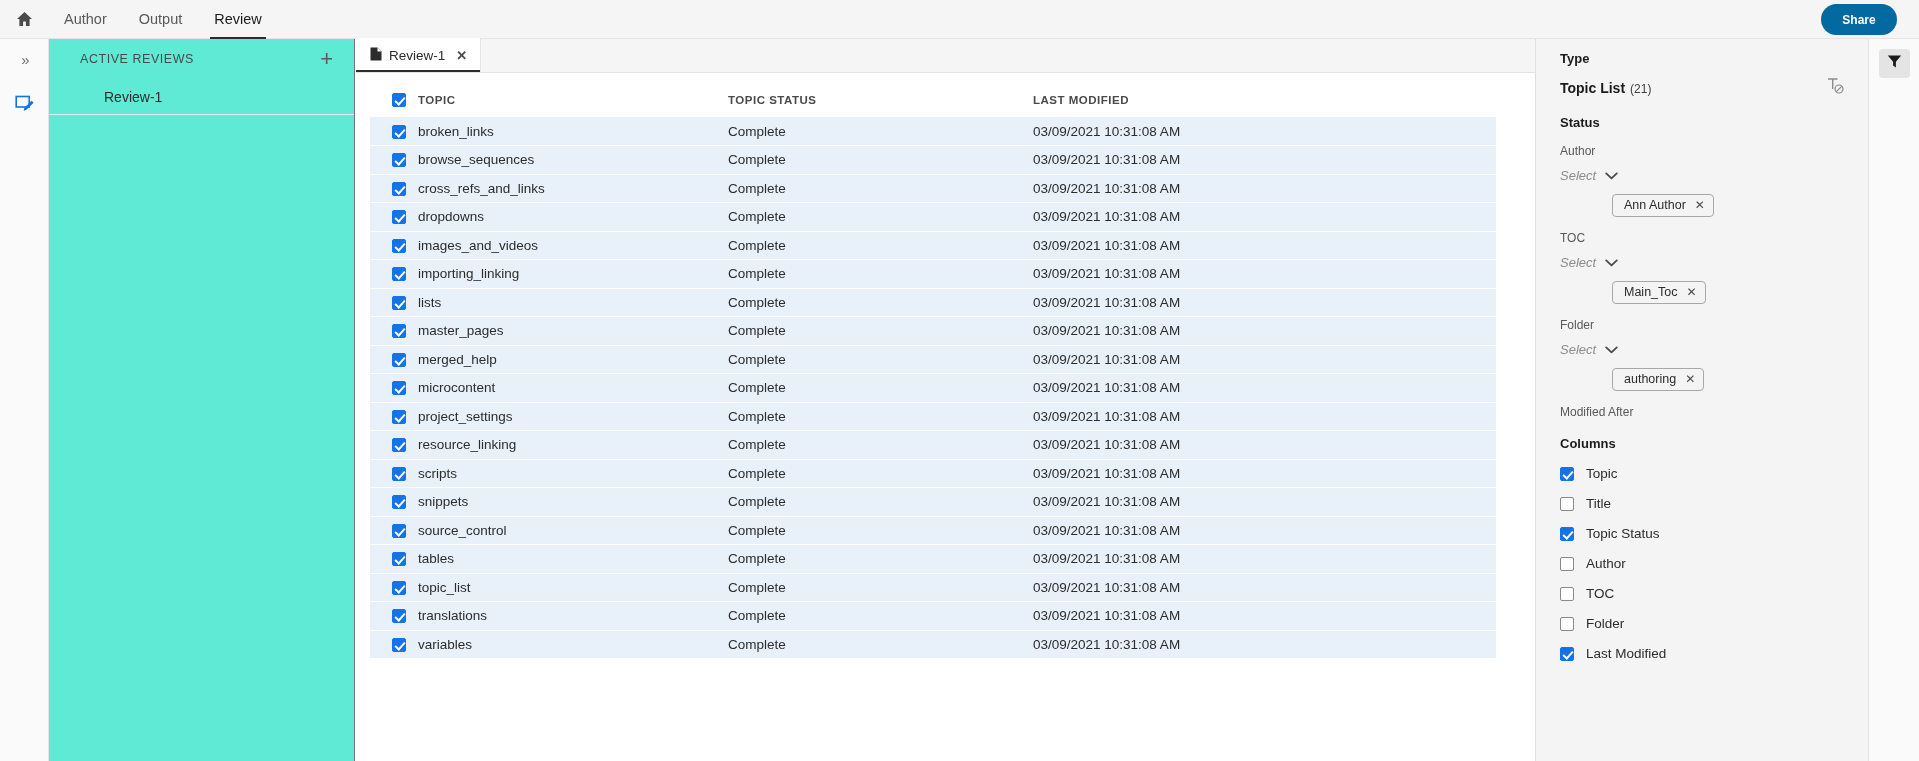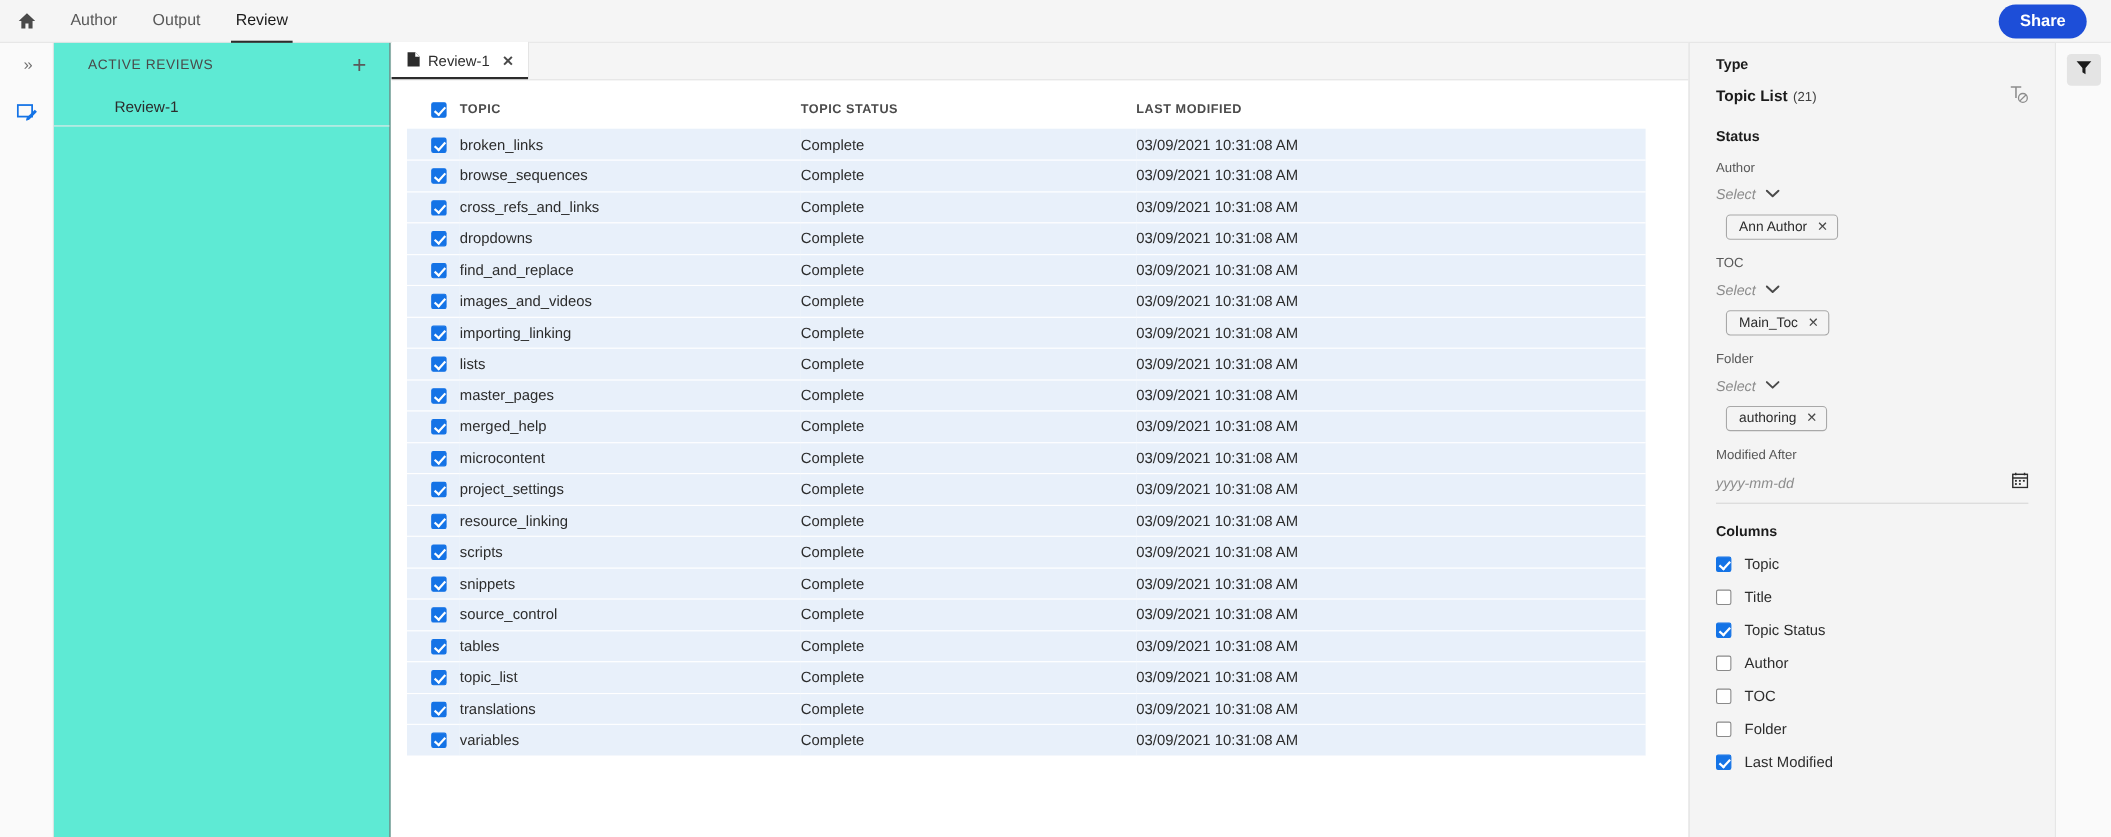--- a/index.html
+++ b/index.html
@@ -30,22 +30,22 @@
     white-space: nowrap;
   }
   .nav-tab.active { color: #1b1b1b; }
   .nav-tab.active::after {
     content: ""; position: absolute; left: 12px; right: 12px; bottom: 0;
     height: 2px; background: #2c2c2c;
   }
   .share-btn {
     position: absolute; right: 22px; top: 4px;
     height: 31px; min-width: 76px; padding: 0 19px;
-    background: #1d4ed8; color: #fff; border: none; border-radius: 16px;
-    font-size: 15px; font-weight: bold; cursor: pointer;
+    background: #0369a1; color: #fff; border: none; border-radius: 16px;
+    font-size: 12px; font-weight: bold; cursor: pointer;
     font-family: "Liberation Sans", sans-serif;
     display: flex; align-items: center; justify-content: center;
   }
 
   
   .rail {
     position: absolute; top: 39px; left: 0; width: 49px; height: 722px;
     background: #fafafa; border-right: 1px solid #e4e4e4;
   }
   .rail-btn {
@@ -150,21 +150,21 @@
   .rp-field-label { font-size: 12px; color: #585858; margin-top: 14px; }
   .rp-select {
     display: flex; align-items: center; gap: 9px; margin-top: 8px; cursor: pointer;
   }
   .rp-select-text { font-size: 13px; color: #8c8c8c; font-style: italic; }
   .chev { display: block; }
   .pill-row { margin-top: 10px; padding-left: 9px; }
   .pill {
     display: inline-flex; align-items: center; gap: 9px;
     border: 1px solid #a8a8a8; border-radius: 4px; background: #f4f4f4;
-    padding: 3px 8px 4px 11px; font-size: 12.5px; color: #2c2c2c; cursor: default;
+    padding: 3px 8px 4px 11px; font-size: 12.5px; color: #2c2c2c; cursor: default; margin-left: 43px;
   }
   .pill-x { font-size: 12px; color: #4a4a4a; cursor: pointer; line-height: 1; }
   .date-row {
     margin-top: 9px; display: flex; align-items: center; justify-content: space-between;
     border-bottom: 1px solid #d8d8d8; padding-bottom: 8px;
   }
   .date-ph { font-size: 13px; color: #8c8c8c; font-style: italic; }
   .cal-btn { cursor: pointer; }
   .col-item {
     display: flex; align-items: center; gap: 12px; margin-top: 15px; cursor: pointer;
@@ -276,26 +276,20 @@
           </tr>
           <tr class="datarow">
             <td class="col-cb"><span class="cb on"></span></td>
             <td class="col-topic">cross_refs_and_links</td>
             <td class="col-status">Complete</td>
             <td class="col-mod">03/09/2021 10:31:08 AM</td>
           </tr>
           <tr class="datarow">
             <td class="col-cb"><span class="cb on"></span></td>
             <td class="col-topic">dropdowns</td>
-            <td class="col-status">Complete</td>
-            <td class="col-mod">03/09/2021 10:31:08 AM</td>
-          </tr>
-          <tr class="datarow">
-            <td class="col-cb"><span class="cb on"></span></td>
-            <td class="col-topic">find_and_replace</td>
             <td class="col-status">Complete</td>
             <td class="col-mod">03/09/2021 10:31:08 AM</td>
           </tr>
           <tr class="datarow">
             <td class="col-cb"><span class="cb on"></span></td>
             <td class="col-topic">images_and_videos</td>
             <td class="col-status">Complete</td>
             <td class="col-mod">03/09/2021 10:31:08 AM</td>
           </tr>
           <tr class="datarow">
@@ -441,35 +435,20 @@
               </svg></span>
           </div>
           <div class="pill-row"><span class="pill">
               <span>authoring</span>
               <span class="pill-x">✕</span>
             </span></div>
         </div>
       </div>
 
     <div class="rp-field-label">Modified After</div>
-    <div class="date-row">
-      <span class="date-ph">yyyy-mm-dd</span>
-      <span class="cal-btn">
-        <svg width="15" height="15" viewBox="0 0 15 15">
-          <rect x="0.8" y="2.2" width="13.4" height="12" fill="none" stroke="#2c2c2c" stroke-width="1.3"></rect>
-          <path d="M0.8 5.6 H14.2" stroke="#2c2c2c" stroke-width="1.3"></path>
-          <path d="M3.5 0.8 V3 M11.5 0.8 V3" stroke="#2c2c2c" stroke-width="1.3"></path>
-          <rect x="2.8" y="7.3" width="1.7" height="1.6" fill="#2c2c2c"></rect>
-          <rect x="6.4" y="7.3" width="1.7" height="1.6" fill="#2c2c2c"></rect>
-          <rect x="10" y="7.3" width="1.7" height="1.6" fill="#2c2c2c"></rect>
-          <rect x="2.8" y="10.2" width="1.7" height="1.6" fill="#2c2c2c"></rect>
-          <rect x="6.4" y="10.2" width="1.7" height="1.6" fill="#2c2c2c"></rect>
-        </svg>
-      </span>
-    </div>
 
     <div class="rp-sec-title">Columns</div>
     <div class="cols-block" id="columns-list">
         <div class="col-item">
           <span class="cb on"></span>
           <span class="col-item-label">Topic</span>
         </div>
         <div class="col-item">
           <span class="cb off"></span>
           <span class="col-item-label">Title</span>

